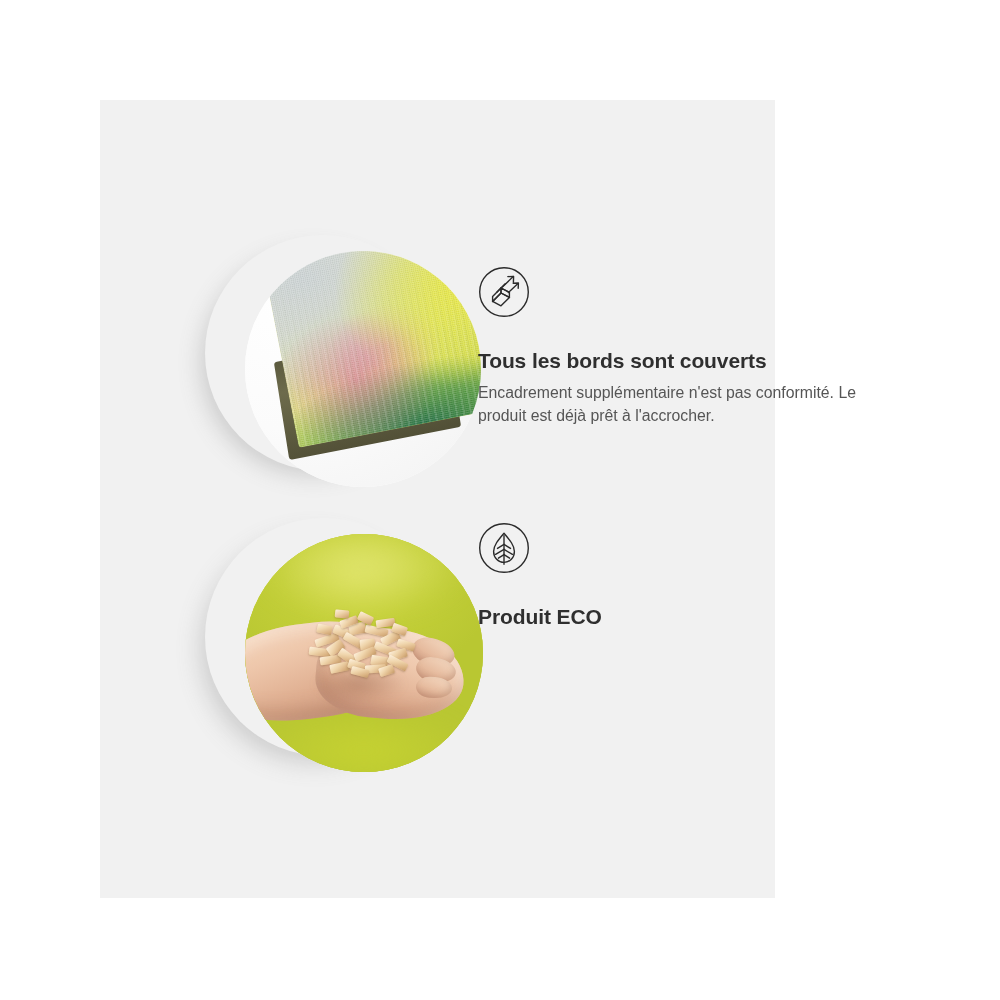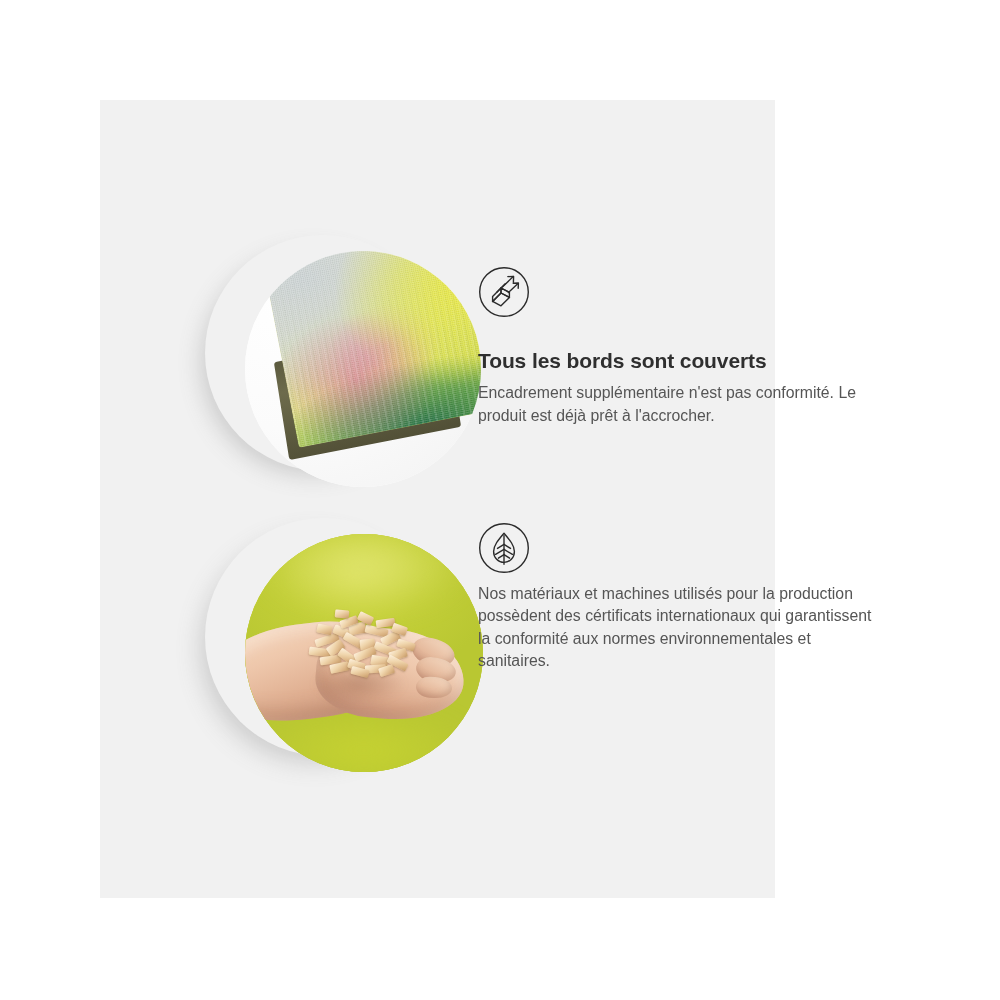--- a/index.html
+++ b/index.html
@@ -374,19 +374,19 @@
             <path d="M26 22.4 L19.5 26.4"></path>
             <path d="M26 27.4 L17.6 32.4"></path>
             <path d="M26 32.6 L20.4 36.2"></path>
 
             <path d="M26 22.4 L32.5 26.4"></path>
             <path d="M26 27.4 L34.4 32.4"></path>
             <path d="M26 32.6 L31.6 36.2"></path>
           </svg>
         </span>
 
-
-        <p class="feature-text">Nos matériaux et machines utilisés pour la production possèdent des cértificats internationaux qui garantissent la conformité aux normes environnementales et sanitaires.</p>
+        <h2 class="feature-title">Produit ECO</h2>
+
       </div>
     </section>
 
   </div>
 </div>
 
 </body></html>

